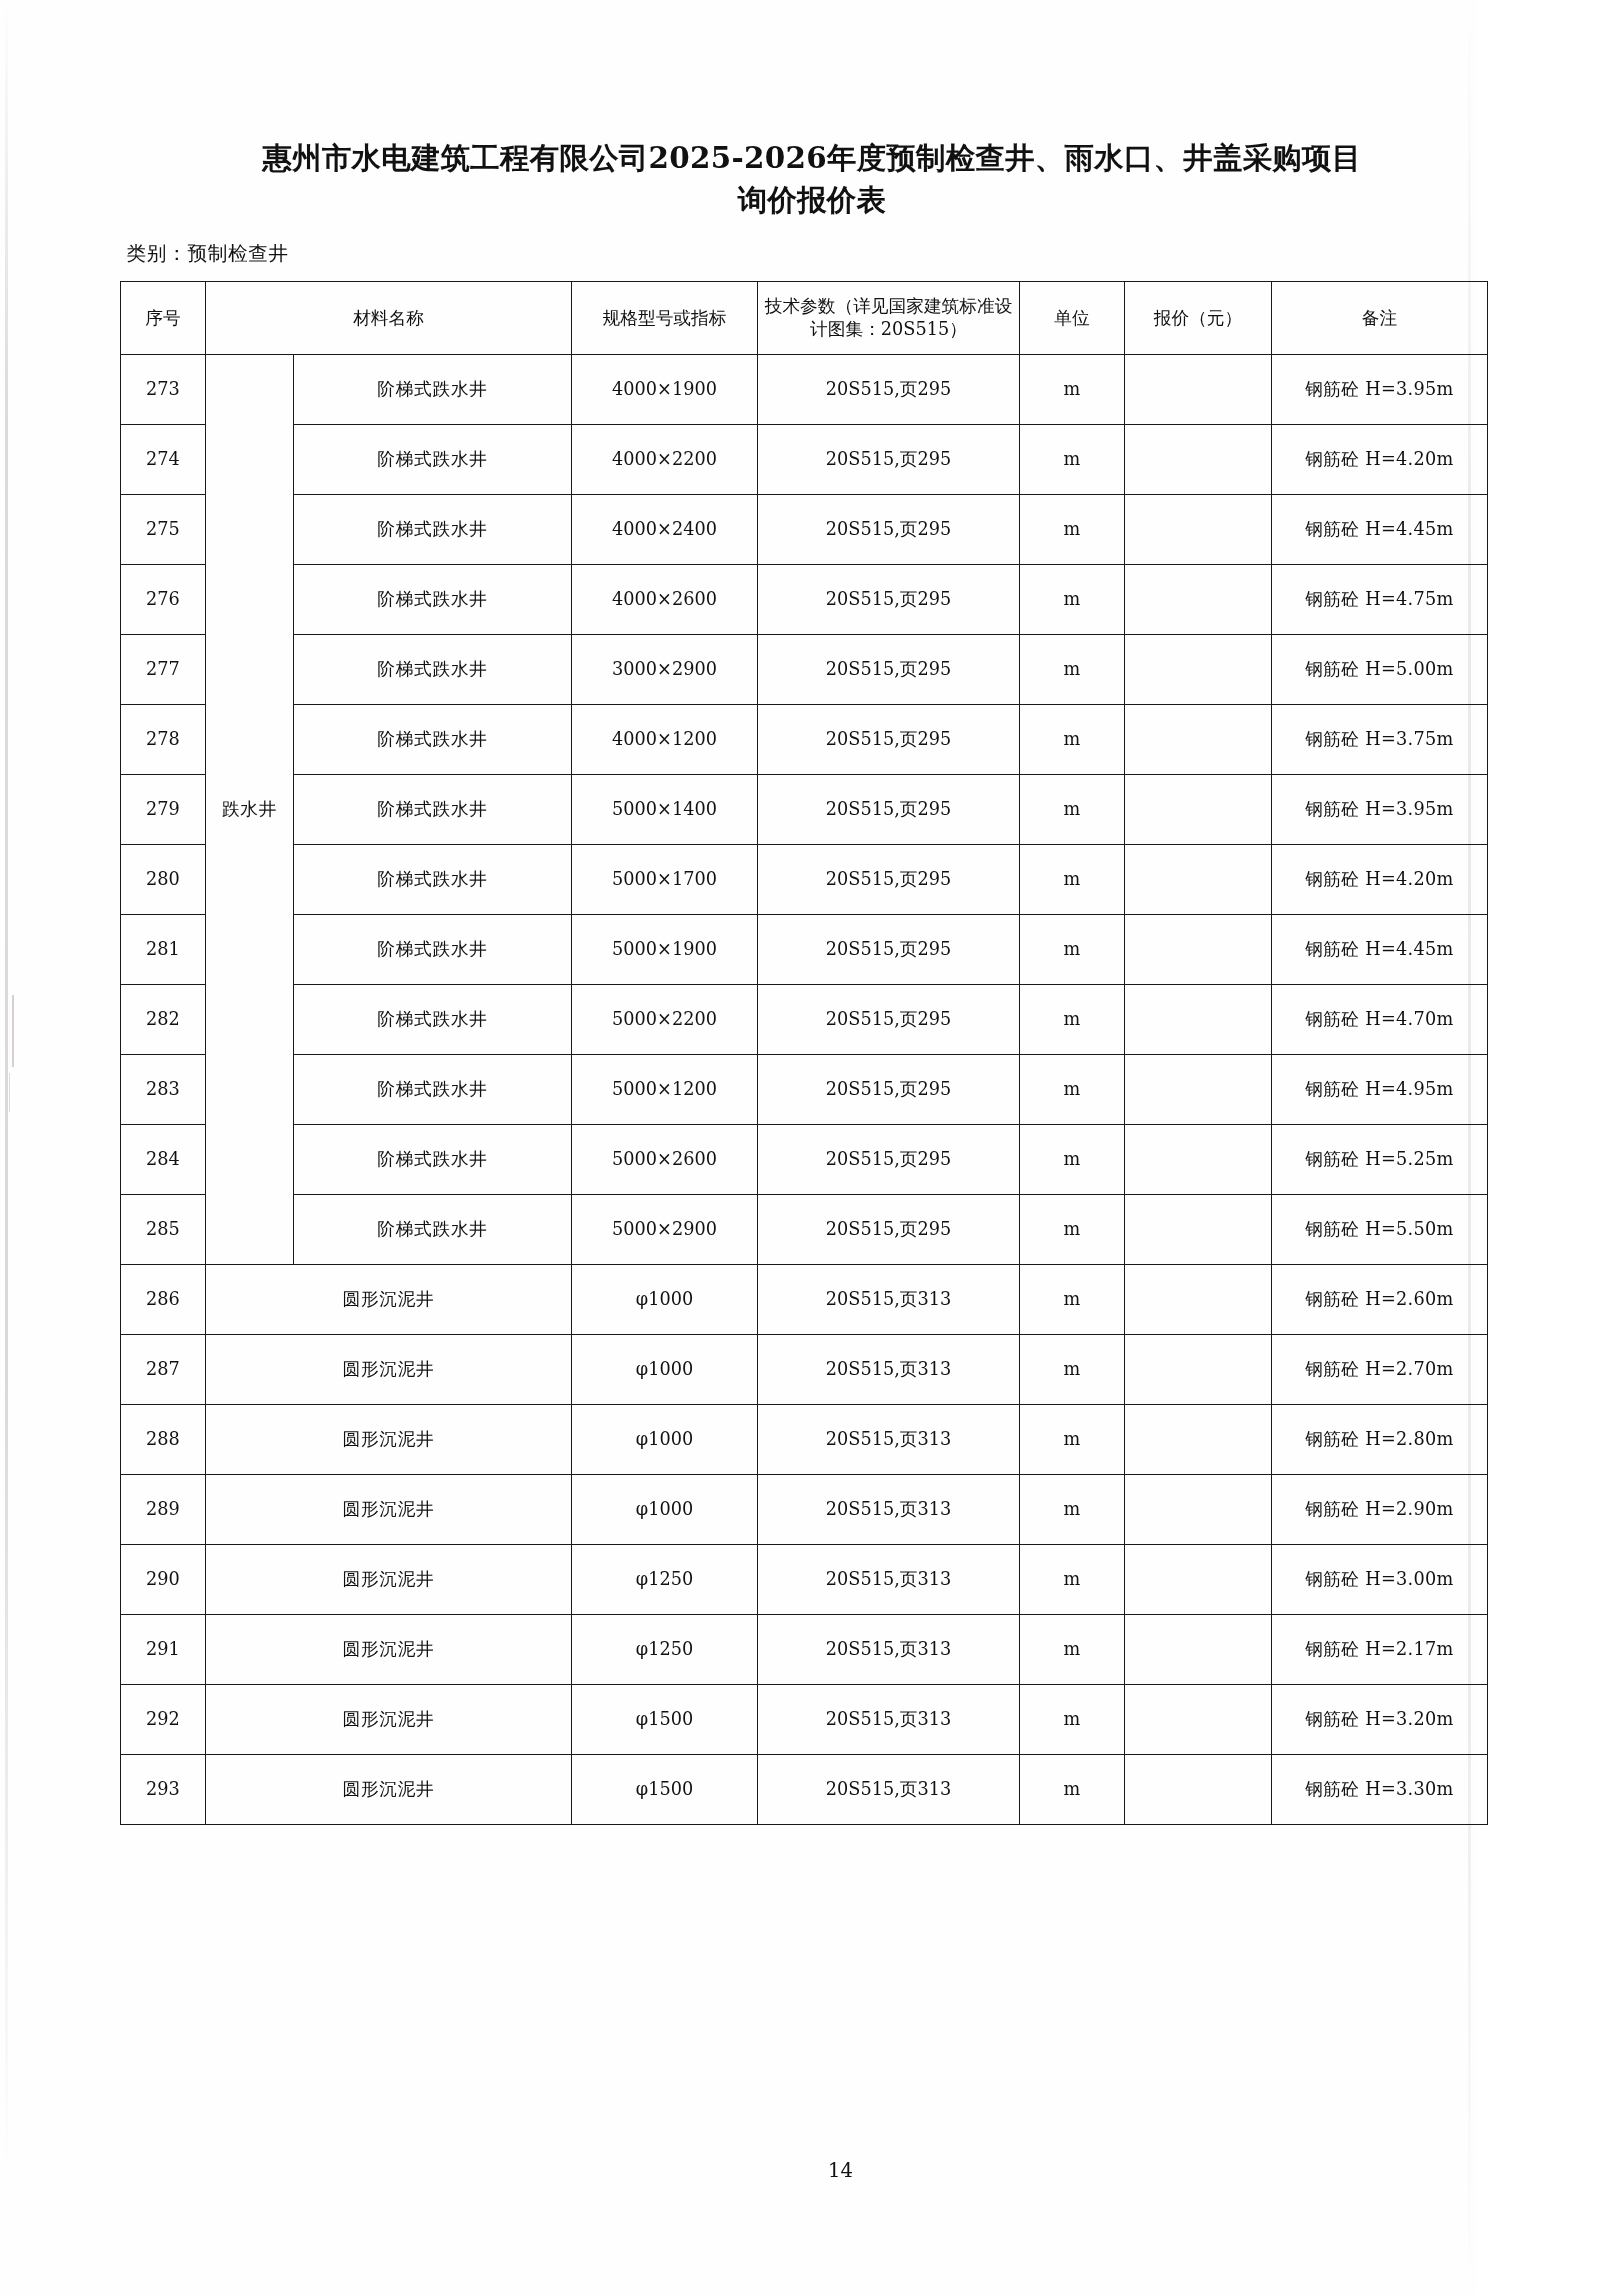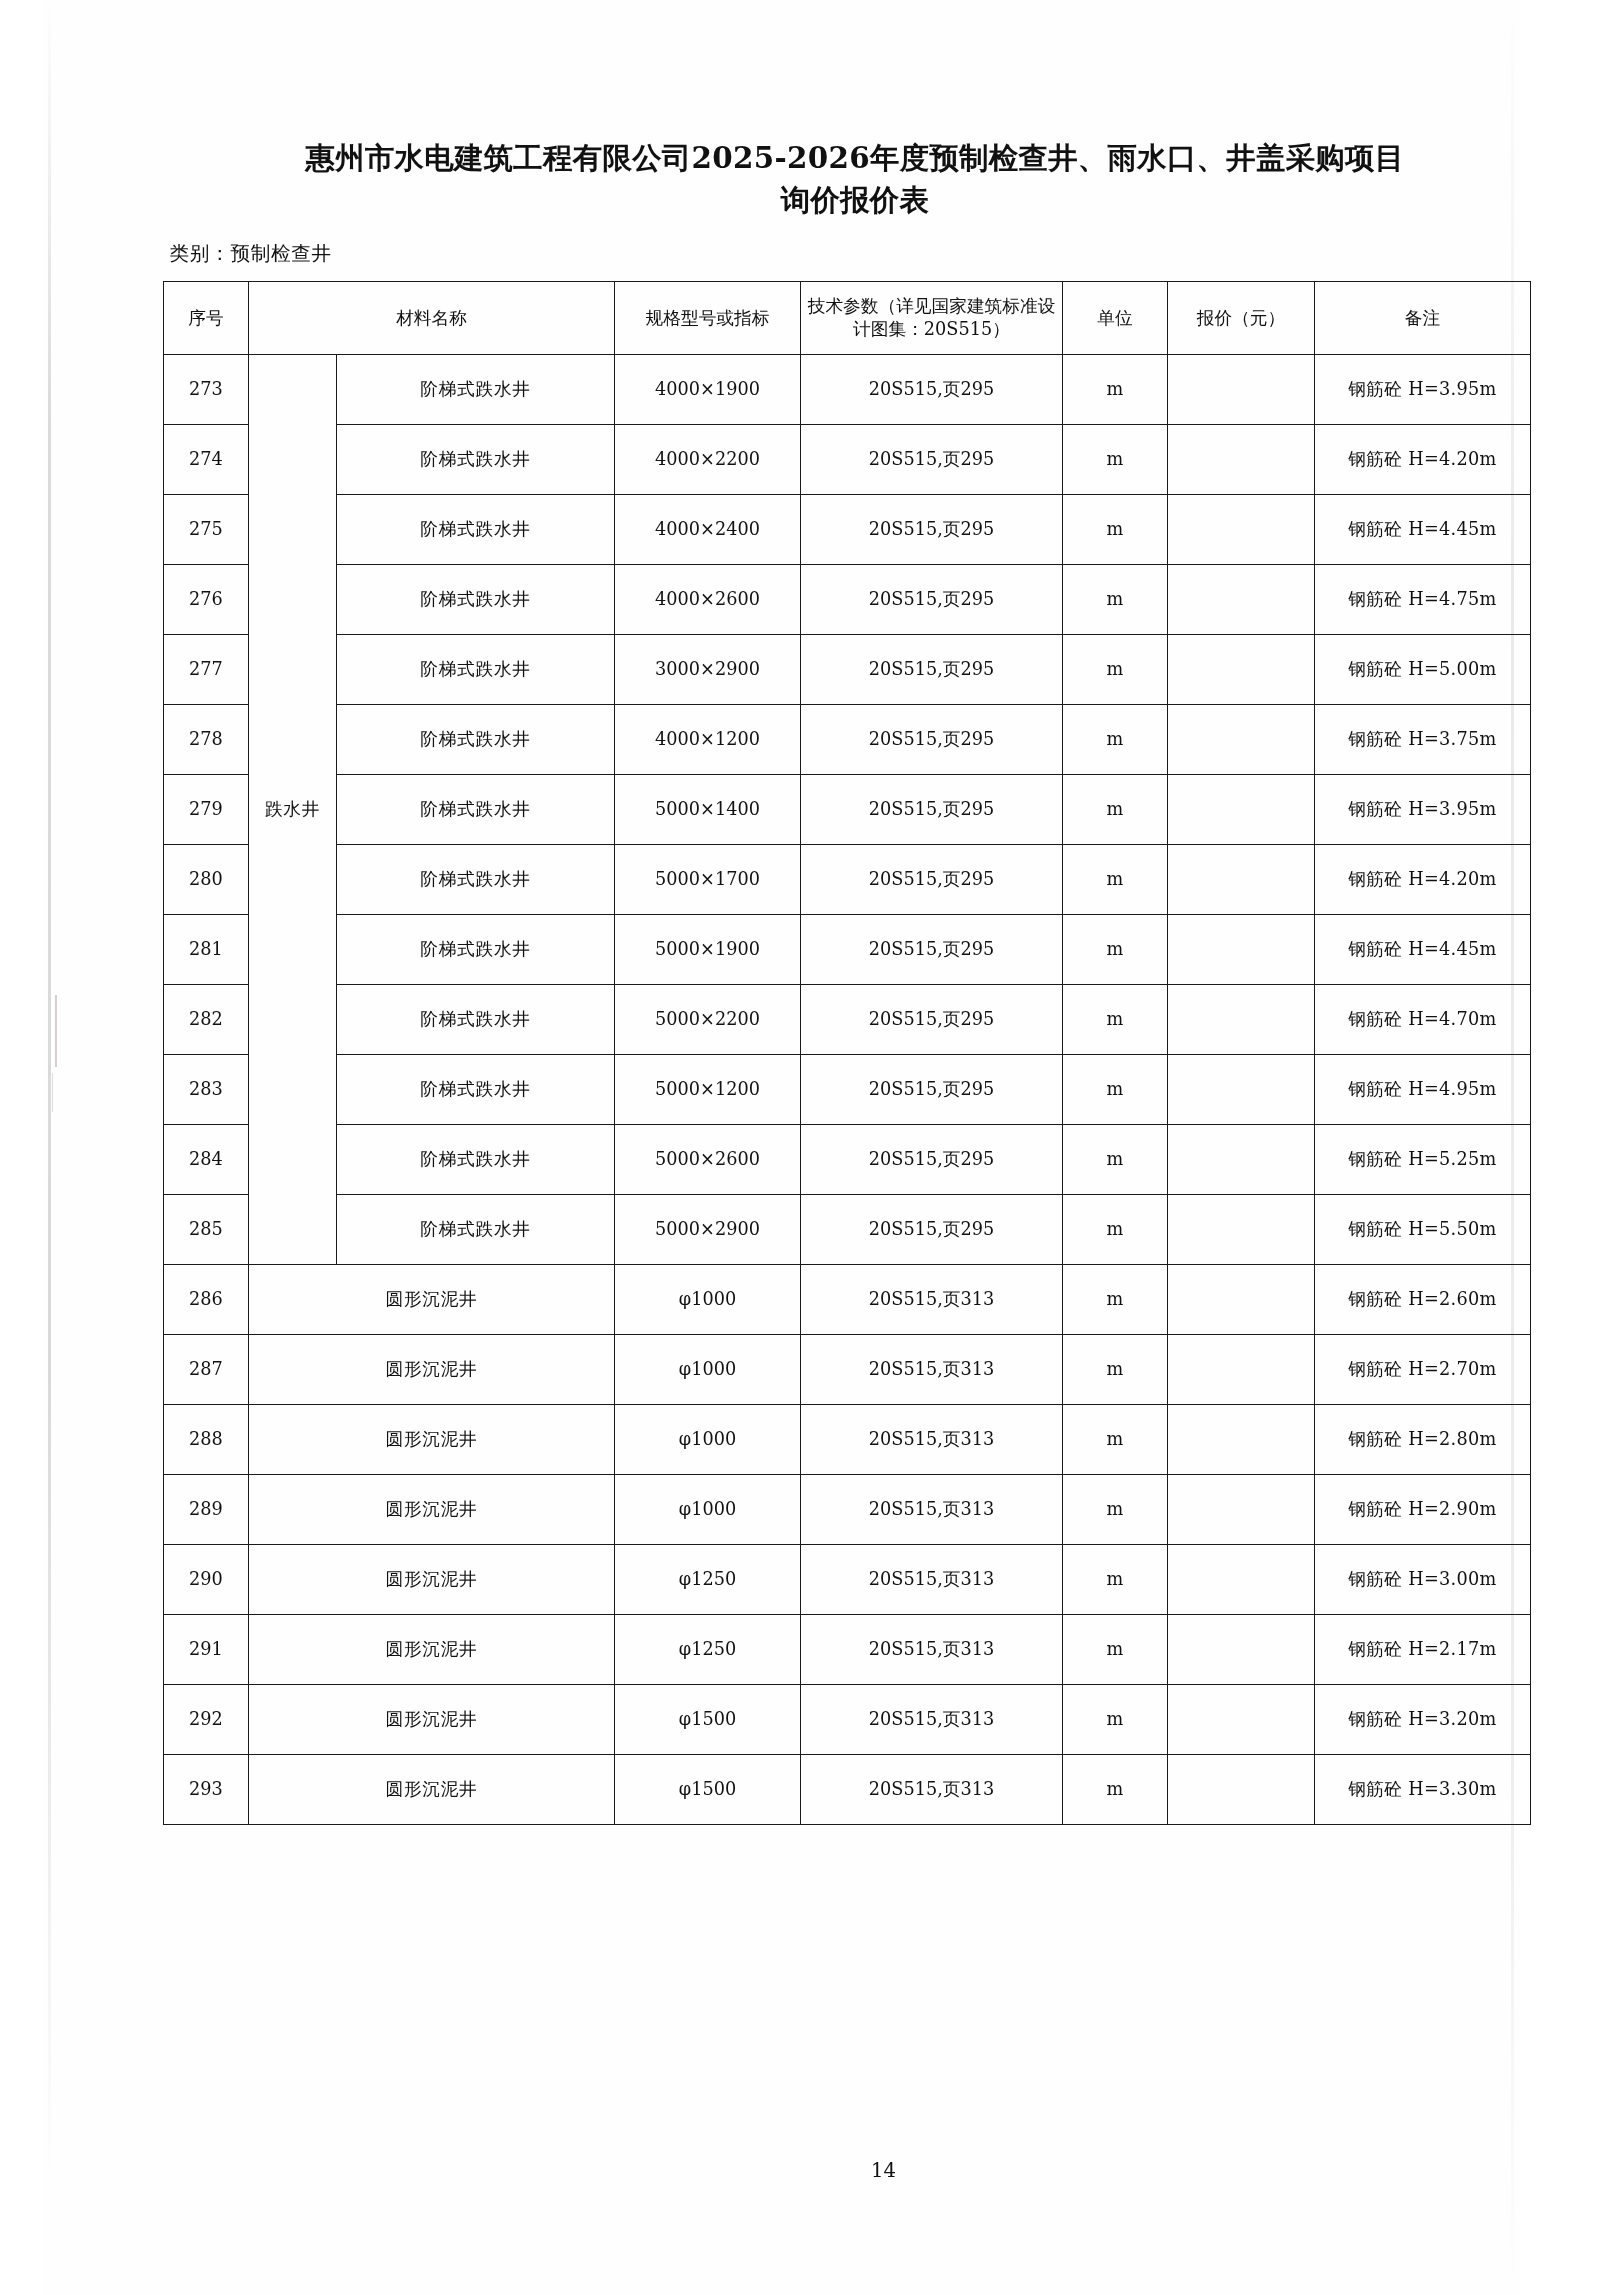--- a/index.html
+++ b/index.html
@@ -14,21 +14,20 @@
     color: #111111;
     position: relative;
     overflow: hidden;
   }
   .page {
     position: absolute;
     left: 0; top: 0;
     width: 1477px;
     height: 2295px;
     background: #fefefe;
-    margin-left: 43px;
   }
   
   .scan-edge-left {
     position: absolute;
     left: 5.2px; top: 0;
     width: 3.3px; height: 2295px;
     background: linear-gradient(to bottom, rgba(200,200,200,0) 0%, rgba(190,190,190,0.55) 18%, rgba(180,180,180,0.5) 60%, rgba(200,200,200,0) 95%);
   }
   .scan-edge-right {
     position: absolute;

